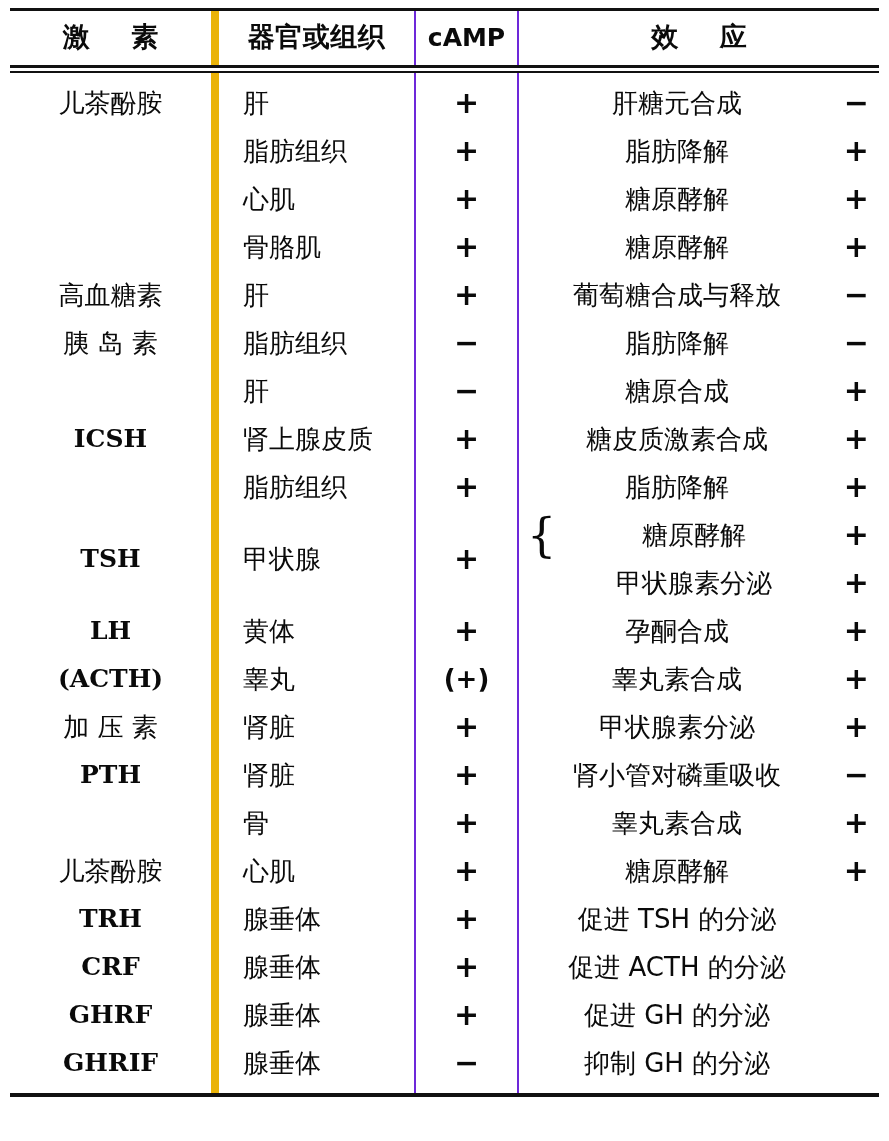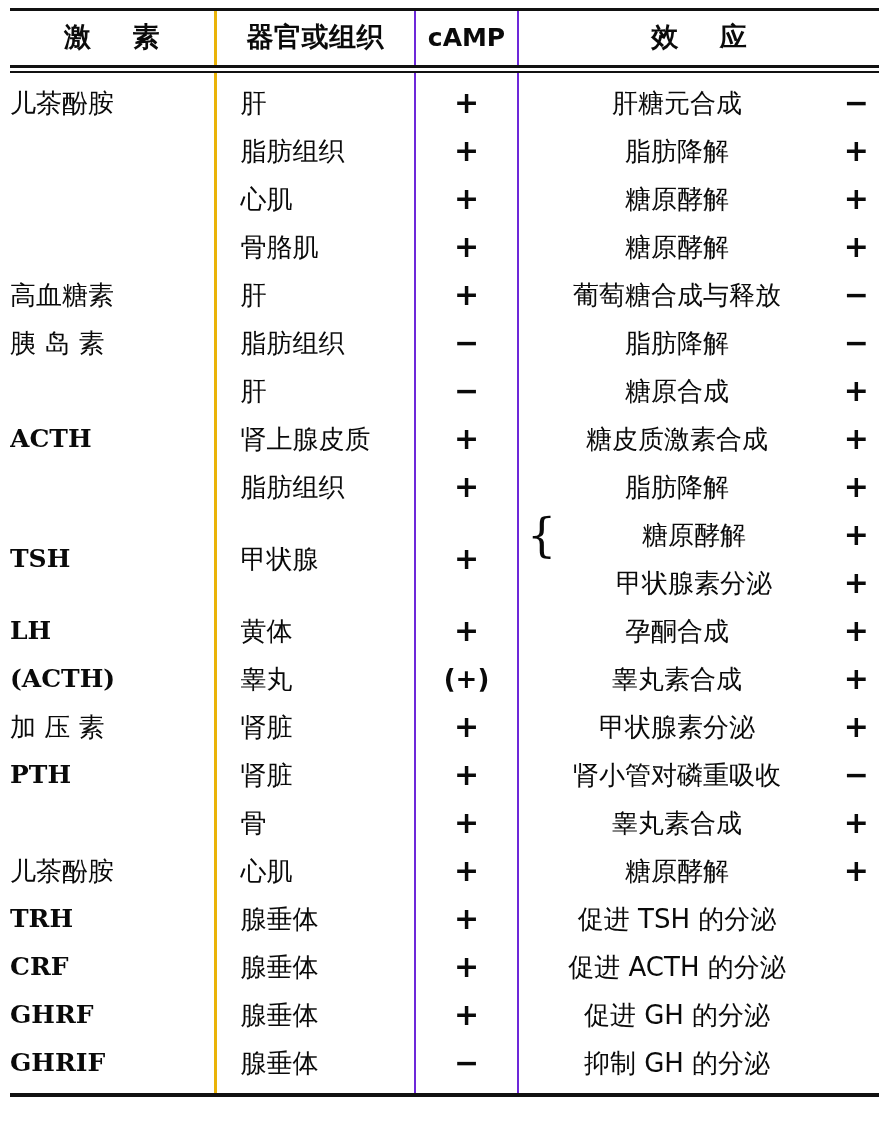--- a/index.html
+++ b/index.html
@@ -64,27 +64,27 @@
     padding: 0;
     vertical-align: middle;
   }
   .cell {
     font-size: 26px;
     height: 48px;
     line-height: 48px;
     white-space: nowrap;
     overflow: hidden;
   }
-  .cell.center { }
+  .cell.center { text-align: center; }
   .cell.left   { text-align: left; padding-left: 24px; }
   .cell.latin  { font-family: "DejaVu Serif", serif; font-weight: 700; font-size: 25px; }
 
   
   .vline {
-    border-left: 3px solid #eab308;
+    border-left: 8px solid #eab308;
   }
   .vline-thin {
     border-left: 2px solid #6d28d9;
   }
 
   
   .effect-wrap {
     display: flex;
     align-items: center;
     height: 48px;
@@ -290,21 +290,21 @@
         <td class="vline-thin">
             <div class="effect-wrap">
               <span class="effect-text">糖原合成</span>
               <span class="effect-sign">+</span>
             </div>
           </td>
       </tr>
 
       <tr>
         <td>
-            <div class="cell center latin">ACTH</div>
+            <div class="cell center latin">ICSH</div>
           </td>
         <td class="vline">
             <div class="cell left">肾上腺皮质</div>
           </td>
         <td class="vline-thin">
             <div class="cell camp-sign">+</div>
           </td>
         <td class="vline-thin">
             <div class="effect-wrap">
               <span class="effect-text">糖皮质激素合成</span>

